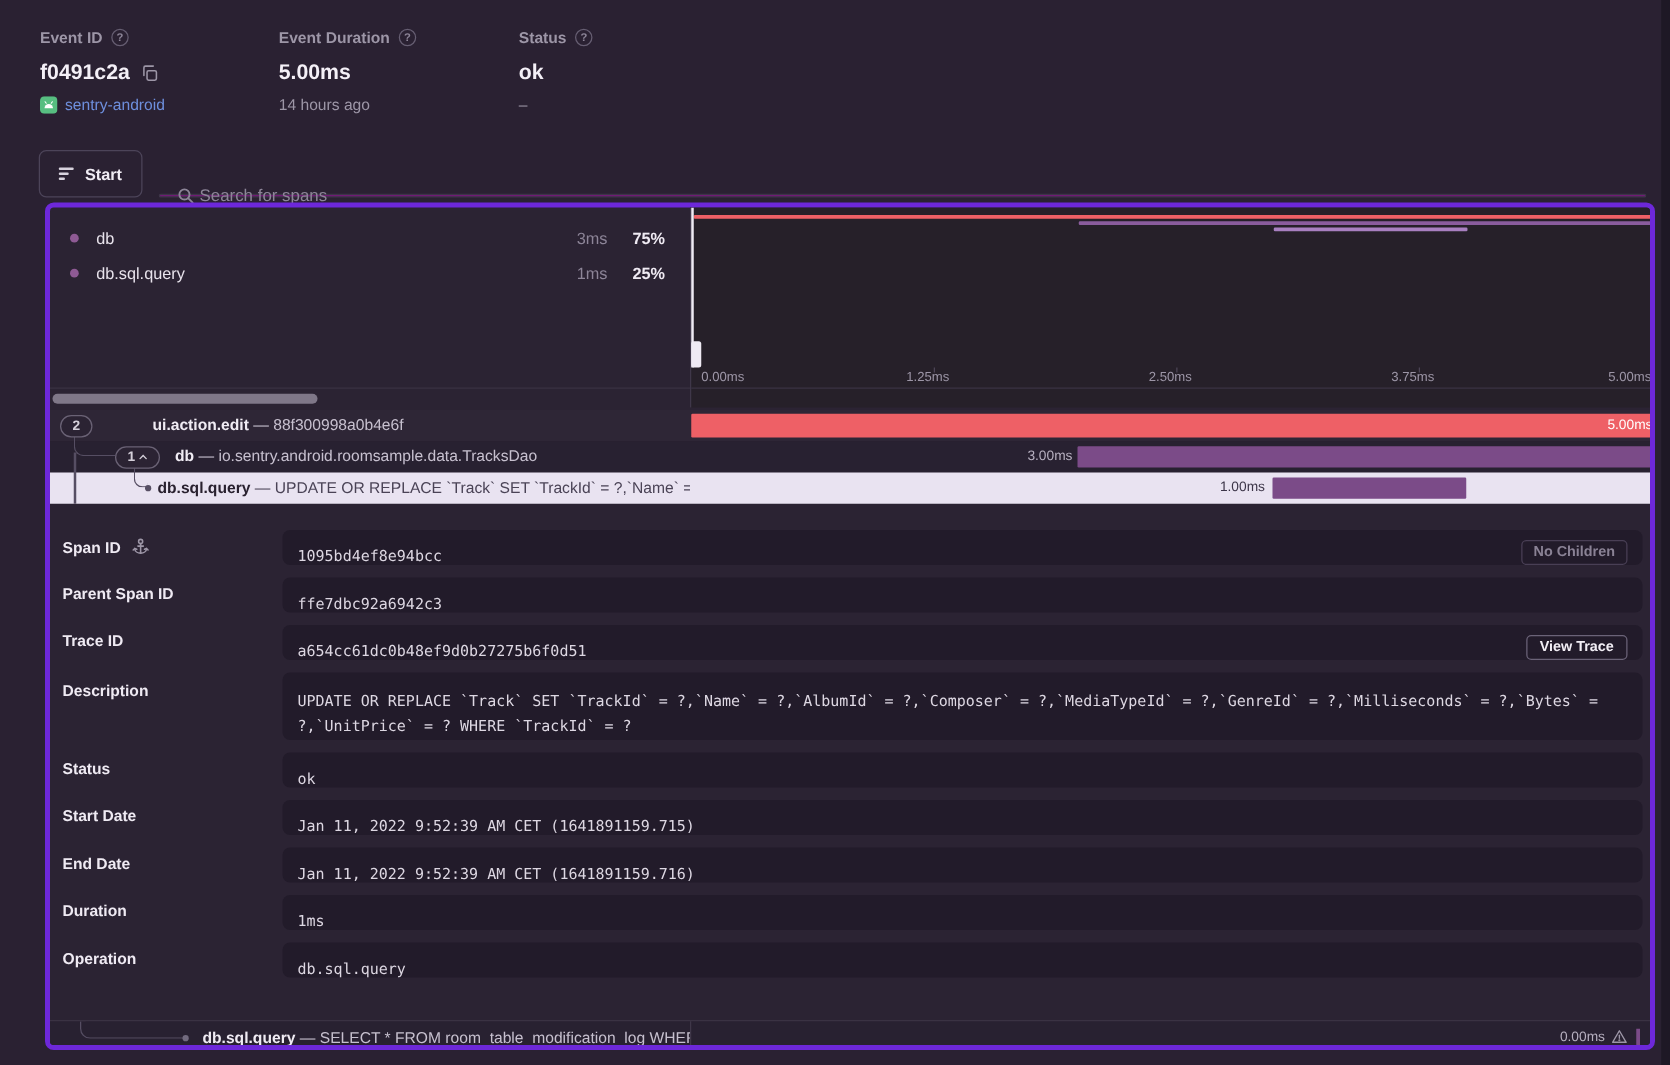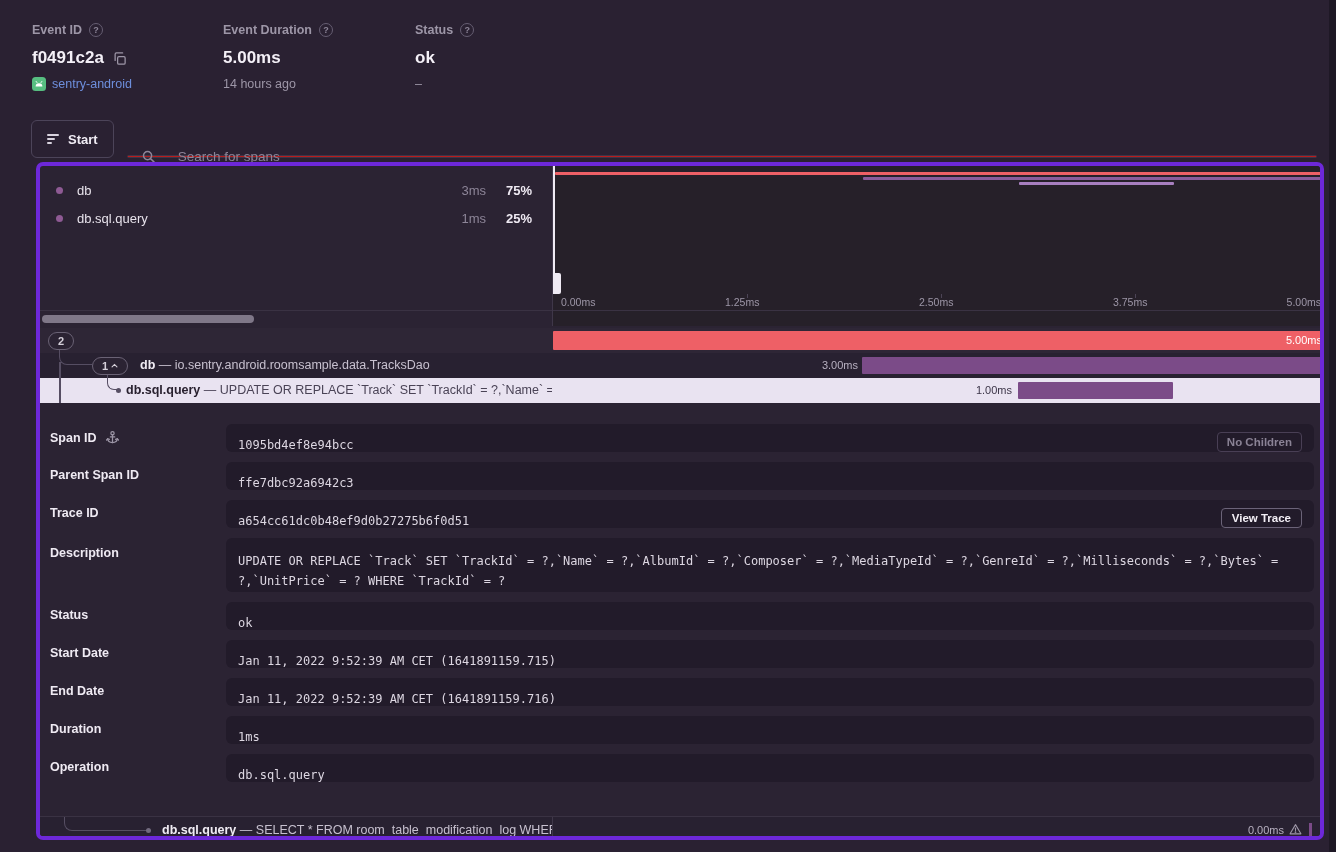--- a/index.html
+++ b/index.html
@@ -22,22 +22,22 @@
   .link { color:#6e8fdd; cursor:pointer; }
   .ic-btn { display:inline-flex; cursor:pointer; }
   
   .toolbar { position:absolute; top:120px; left:31px; right:12px; height:38px; display:flex; gap:13px; }
   .filter-btn { display:flex; align-items:center; gap:9px; padding:0 15px; height:38px;
                 border:1px solid #4c4459; border-radius:6px; background:#2a2132;
                 font-size:13px; font-weight:bold; color:#f0ecf4; cursor:pointer; }
   .filter-ic { display:flex; flex-direction:column; gap:2.5px; align-items:flex-start; }
   .filter-ic i { display:block; height:1.6px; background:#d8d3de; border-radius:1px; }
   .filter-ic i:nth-child(1){width:12px;} .filter-ic i:nth-child(2){width:8px;} .filter-ic i:nth-child(3){width:5px;}
-  .search-box { flex:1; display:flex; align-items:center; gap:22px; padding:0 13px;
-                background:#b91c1c; border:1px solid #3d3548; border-radius:6px;margin-top:35px; }
+  .search-box { flex:1; display:flex; align-items:center; gap:4px; padding:0 13px;
+                background:#701a75; border:1px solid #3d3548; border-radius:6px;margin-top:35px; }
   .search-box input { flex:1; background:transparent; border:none; outline:none;
                       color:#cfc9d6; font-size:13.5px; font-family:"Liberation Sans",sans-serif; }
   .search-box input::placeholder { color:#8d8598; }
   
   .panel { position:absolute; left:36px; top:162px; width:1288px; height:678px;
            border:4px solid #6d28d9; border-radius:7px; background:#2b2333; overflow:hidden; }
   .mm-left { position:absolute; left:0; top:0; width:512px; height:160px; }
   .legend-row { position:absolute; left:16px; width:480px; height:22px; display:flex; align-items:center; cursor:pointer; }
   .legend-row.r0 { top:13px; } .legend-row.r1 { top:41px; }
   .legend-dot { width:7px; height:7px; border-radius:50%; background:#8e5a94; margin-right:14px; }
@@ -215,20 +215,24 @@
 
     <div class="conn" style="left:19px;top:183px;width:33px;height:16px;border-left:1.5px solid #564e63;border-bottom:1.5px solid #564e63;border-bottom-left-radius:8px"></div>
     <div class="conn" style="left:19px;top:196px;width:1.5px;height:41px;background:#564e63"></div>
     <div class="conn" style="left:67px;top:207px;width:11px;height:17px;border-left:1.5px solid #564e63;border-bottom:1.5px solid #564e63;border-bottom-left-radius:7px"></div>
     <div class="conn-dot" style="left:76px;top:221.5px"></div>
 
     <div class="srow r0">
       <span class="pill" style="left:8px;width:26px">
         <span>2</span>
       </span>
+      <div class="srow-name" style="left:82px;width:424px">
+        <span class="op">ui.action.edit</span>
+        <span class="sep"> <span>—</span> </span><span class="desc">88f300998a0b4e6f</span>
+      </div>
       <div class="bar" style="left:513px;width:775px;top:3px;height:19px;background:#ee6066"></div>
       <span class="bar-label" style="right:6px;color:#ffffff;z-index:2">5.00ms</span>
     </div>
 
     <div class="srow r1">
       <span class="pill" style="left:52px;width:36px">
         <span>1</span>
         <svg width="7" height="5" viewBox="0 0 10 7">
             <polyline points="1.5,5.5 5,2 8.5,5.5" fill="none" stroke="#d5d0da" stroke-width="1.6" stroke-linecap="round"></polyline>
           </svg>

